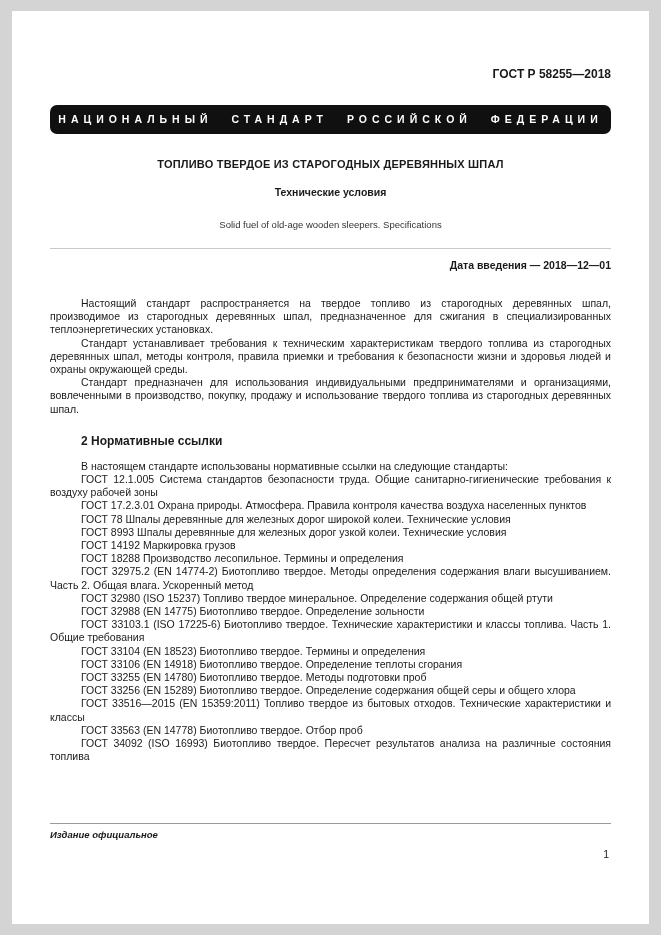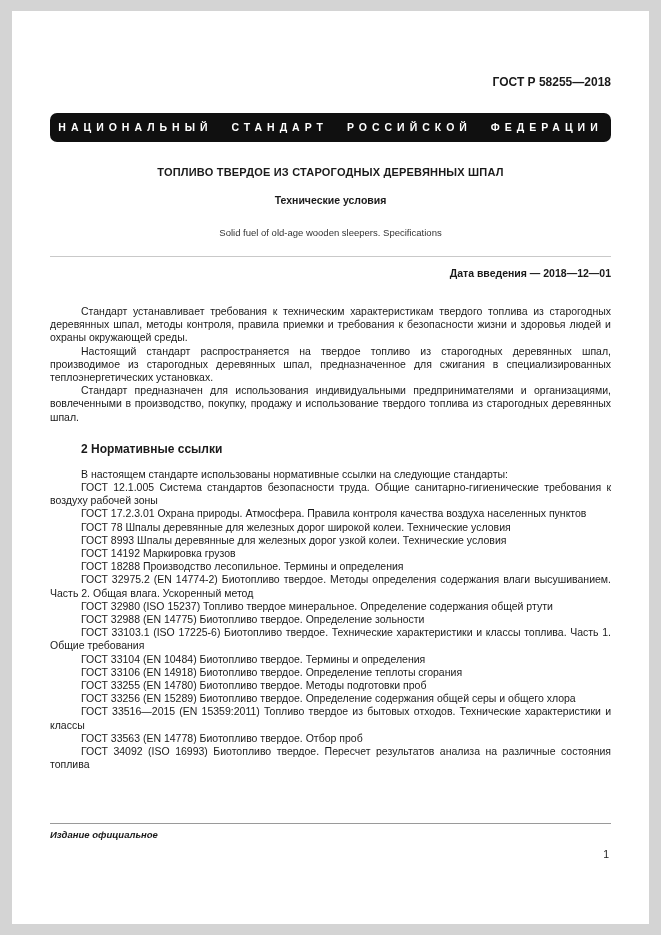--- a/index.html
+++ b/index.html
@@ -13,21 +13,21 @@
     height: 935px;
     background: #d4d4d4;
     padding: 11px 12px;
     position: relative;
   }
   .page {
     width: 637px;
     height: 913px;
     background: #ffffff;
     position: relative;
-    padding: 16px 38px;
+    padding: 8px 38px;
     overflow: hidden;
   }
   .doc-number {
     padding-top: 48px;
     text-align: right;
     font-weight: bold;
     font-size: 12px;
   }
   .banner {
     margin-top: 24px;
@@ -121,36 +121,36 @@
 
     <div class="doc-subtitle">Технические условия</div>
 
     <div class="doc-subtitle-en">Solid fuel of old-age wooden sleepers. Specifications</div>
 
     <div class="date-rule"></div>
 
     <div class="effective-date">Дата введения — 2018—12—01</div>
 
     <div class="sections">
+        <p class="para">Настоящий стандарт распространяется на твердое топливо из старогодных деревянных шпал, производимое из старогодных деревянных шпал, предназначенное для сжигания в специализированных теплоэнергетических установках.</p>
         <p class="para">Стандарт устанавливает требования к техническим характеристикам твердого топлива из старогодных деревянных шпал, методы контроля, правила приемки и требования к безопасности жизни и здоровья людей и охраны окружающей среды.</p>
-        <p class="para">Настоящий стандарт распространяется на твердое топливо из старогодных деревянных шпал, производимое из старогодных деревянных шпал, предназначенное для сжигания в специализированных теплоэнергетических установках.</p>
         <p class="para">Стандарт предназначен для использования индивидуальными предпринимателями и организациями, вовлеченными в производство, покупку, продажу и использование твердого топлива из старогодных деревянных шпал.</p>
         <div class="section-heading">2  Нормативные ссылки</div>
         <p class="para">В настоящем стандарте использованы нормативные ссылки на следующие стандарты:</p>
         <p class="para">ГОСТ 12.1.005  Система стандартов безопасности труда. Общие санитарно-гигиенические требования к воздуху рабочей зоны</p>
         <p class="para">ГОСТ 17.2.3.01  Охрана природы. Атмосфера. Правила контроля качества воздуха населенных пунктов</p>
         <p class="para">ГОСТ 78  Шпалы деревянные для железных дорог широкой колеи. Технические условия</p>
         <p class="para">ГОСТ 8993  Шпалы деревянные для железных дорог узкой колеи. Технические условия</p>
         <p class="para">ГОСТ 14192  Маркировка грузов</p>
         <p class="para">ГОСТ 18288  Производство лесопильное. Термины и определения</p>
         <p class="para">ГОСТ 32975.2 (EN 14774-2)  Биотопливо твердое. Методы определения содержания влаги высушиванием. Часть 2. Общая влага. Ускоренный метод</p>
         <p class="para">ГОСТ 32980 (ISO 15237)  Топливо твердое минеральное. Определение содержания общей ртути</p>
         <p class="para">ГОСТ 32988 (EN 14775)  Биотопливо твердое. Определение зольности</p>
         <p class="para">ГОСТ 33103.1 (ISO 17225-6)  Биотопливо твердое. Технические характеристики и классы топлива. Часть 1. Общие требования</p>
-        <p class="para">ГОСТ 33104 (EN 10484)  Биотопливо твердое. Термины и определения</p>
+        <p class="para">ГОСТ 33104 (EN 18523)  Биотопливо твердое. Термины и определения</p>
         <p class="para">ГОСТ 33106 (EN 14918)  Биотопливо твердое. Определение теплоты сгорания</p>
         <p class="para">ГОСТ 33255 (EN 14780)  Биотопливо твердое. Методы подготовки проб</p>
         <p class="para">ГОСТ 33256 (EN 15289)  Биотопливо твердое. Определение содержания общей серы и общего хлора</p>
         <p class="para">ГОСТ 33516—2015 (EN 15359:2011)  Топливо твердое из бытовых отходов. Технические характеристики и классы</p>
         <p class="para">ГОСТ 33563 (EN 14778)  Биотопливо твердое. Отбор проб</p>
         <p class="para">ГОСТ 34092 (ISO 16993)  Биотопливо твердое. Пересчет результатов анализа на различные состояния топлива</p>
       </div>
 
     <div class="footer">
       <div class="footer-rule"></div>

